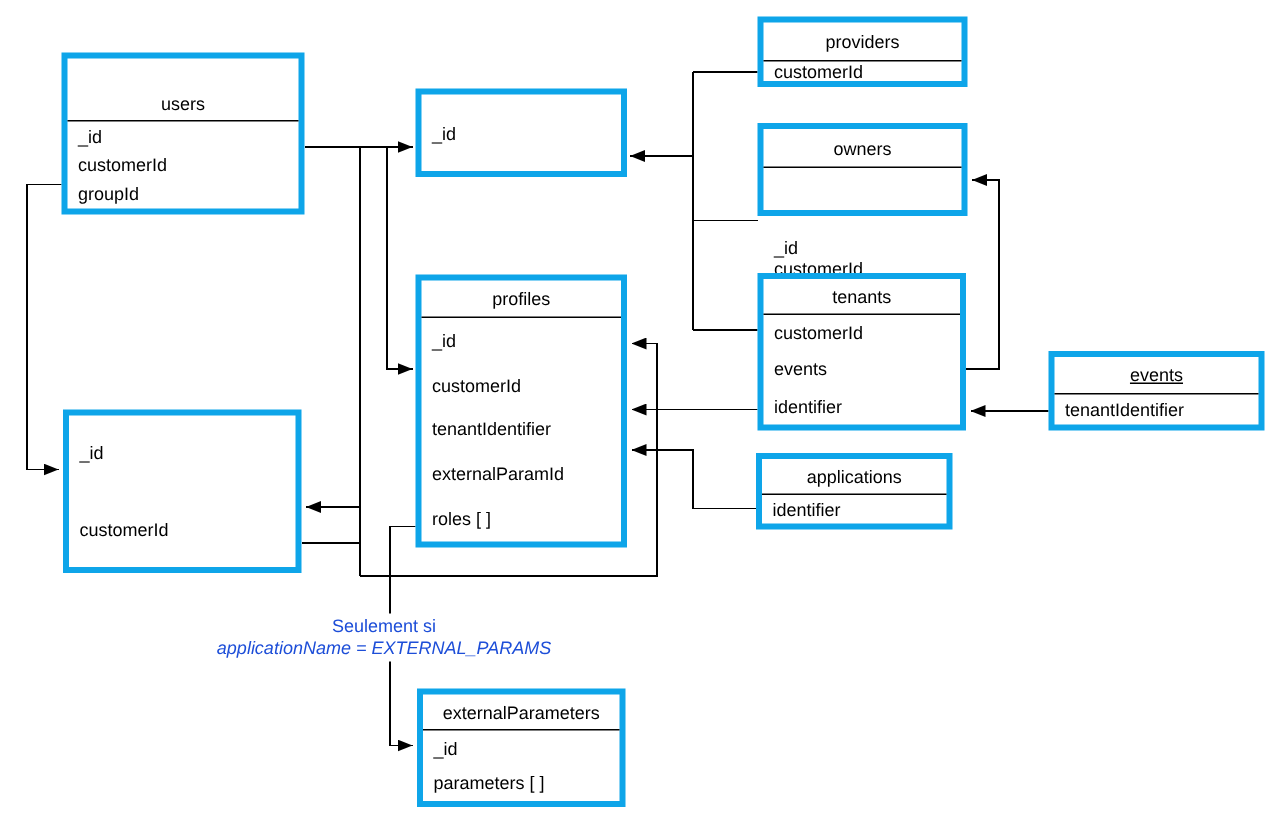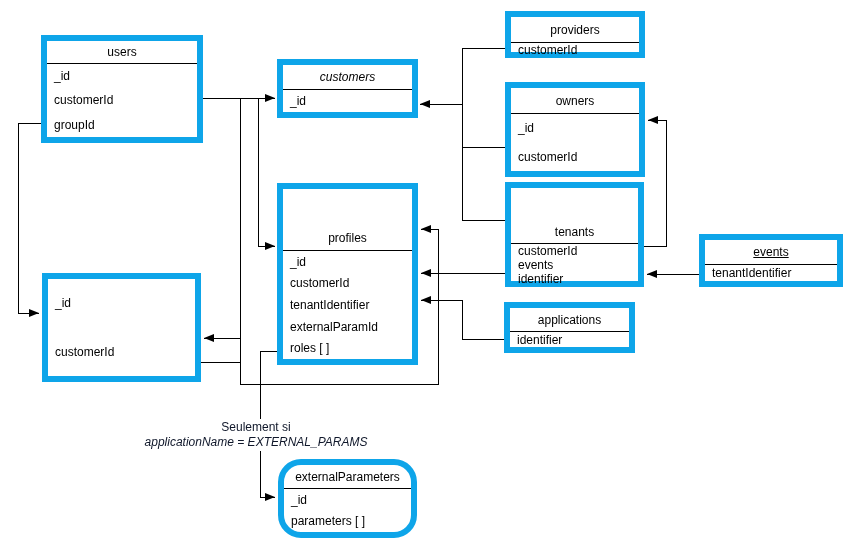--- a/index.html
+++ b/index.html
@@ -23,21 +23,21 @@
   }
   .connector-layer polyline {
     fill: none;
     stroke: #000000;
     stroke-width: 1;
     shape-rendering: crispEdges;
   }
   .entity {
     position: absolute;
     box-sizing: border-box;
-    border: 6px solid #0ea5e9;
+    border: 4px solid #0ea5e9;
     background: #ffffff;
     z-index: 2;
     display: flex;
     flex-direction: column;
     font-size: 12px;
     color: #000000;
   }
   .entity .title {
     box-sizing: border-box;
     border-bottom: 1px solid #000000;
@@ -59,24 +59,23 @@
     padding-left: 7px;
     white-space: nowrap;
   }
   .note {
     position: absolute;
     z-index: 3;
     background: #ffffff;
     text-align: center;
     font-size: 12px;
     line-height: 15px;
-    color: #0f172a;
+    color: #1d4ed8;
     white-space: nowrap;
     padding: 1px 2px;
-    margin-top: 10px;
   }
   .note .line2 {
     font-style: italic;
   }
 </style>
 </head>
 <body>
 
 <div class="stage">
 
@@ -104,82 +103,81 @@
       <polyline points="504,339 462,339 462,300 421,300" marker-end="url(#arrowhead)"></polyline>
       <polyline points="277,351 260,351 260,497 275,497" marker-end="url(#arrowhead)"></polyline>
     </svg>
 
   <div class="note" style="top: 409px; left: 256px; transform: translateX(-50%);">
     <div class="line1">Seulement si</div>
     <div class="line2">applicationName = EXTERNAL_PARAMS</div>
   </div>
 
 <div class="entity" style="left: 41px; top: 35px; width: 162px; height: 108px;">
-    <div class="title" style="height: 23px;">users</div>
+    <div class="title" style="height: 23px; margin-top: 19px;">users</div>
     <div class="fields">
         <div class="field">_id</div>
         <div class="field">customerId</div>
         <div class="field">groupId</div>
       </div>
   </div>
     <div class="entity" style="left: 277px; top: 59px; width: 141px; height: 59px;">
-    <div class="title" style="height: 25px; font-style: italic;">customers</div>
     <div class="fields">
         <div class="field">_id</div>
       </div>
   </div>
     <div class="entity" style="left: 505px; top: 11px; width: 140px; height: 47px;">
     <div class="title" style="height: 26px;">providers</div>
     <div class="fields">
         <div class="field">customerId</div>
       </div>
   </div>
-    <div class="entity" style="left: 505px; top: 82px; width: 140px; height: 95px;">
+    <div class="entity" style="left: 505px; top: 82px; width: 140px; height: 62px; gap: 46px;">
     <div class="title" style="height: 26px;">owners</div>
     <div class="fields">
         <div class="field">_id</div>
         <div class="field">customerId</div>
       </div>
   </div>
     <div class="entity" style="left: 505px; top: 182px; width: 139px; height: 105px;">
-    <div class="title" style="height: 24px; margin-top: 32px;">tenants</div>
+    <div class="title" style="height: 24px;">tenants</div>
     <div class="fields">
         <div class="field">customerId</div>
         <div class="field">events</div>
         <div class="field">identifier</div>
       </div>
   </div>
     <div class="entity" style="left: 699px; top: 234px; width: 144px; height: 53px;">
     <div class="title" style="height: 25px; text-decoration: underline;">events</div>
     <div class="fields">
         <div class="field">tenantIdentifier</div>
       </div>
   </div>
     <div class="entity" style="left: 277px; top: 183px; width: 141px; height: 182px;">
-    <div class="title" style="height: 25px; margin-top: 37px;">profiles</div>
+    <div class="title" style="height: 25px;">profiles</div>
     <div class="fields">
         <div class="field">_id</div>
         <div class="field">customerId</div>
         <div class="field">tenantIdentifier</div>
         <div class="field">externalParamId</div>
         <div class="field">roles [ ]</div>
       </div>
   </div>
     <div class="entity" style="left: 504px; top: 302px; width: 131px; height: 51px;">
     <div class="title" style="height: 24px;">applications</div>
     <div class="fields">
         <div class="field">identifier</div>
       </div>
   </div>
     <div class="entity" style="left: 42px; top: 273px; width: 159px; height: 109px;">
     <div class="fields">
         <div class="field">_id</div>
         <div class="field">customerId</div>
       </div>
   </div>
-    <div class="entity" style="left: 278px; top: 459px; width: 139px; height: 79px; border-radius: 23px;">
+    <div class="entity" style="left: 278px; top: 459px; width: 139px; height: 79px;">
     <div class="title" style="height: 24px;">externalParameters</div>
     <div class="fields">
         <div class="field">_id</div>
         <div class="field">parameters [ ]</div>
       </div>
   </div>
   </div>
 
 </body></html>

